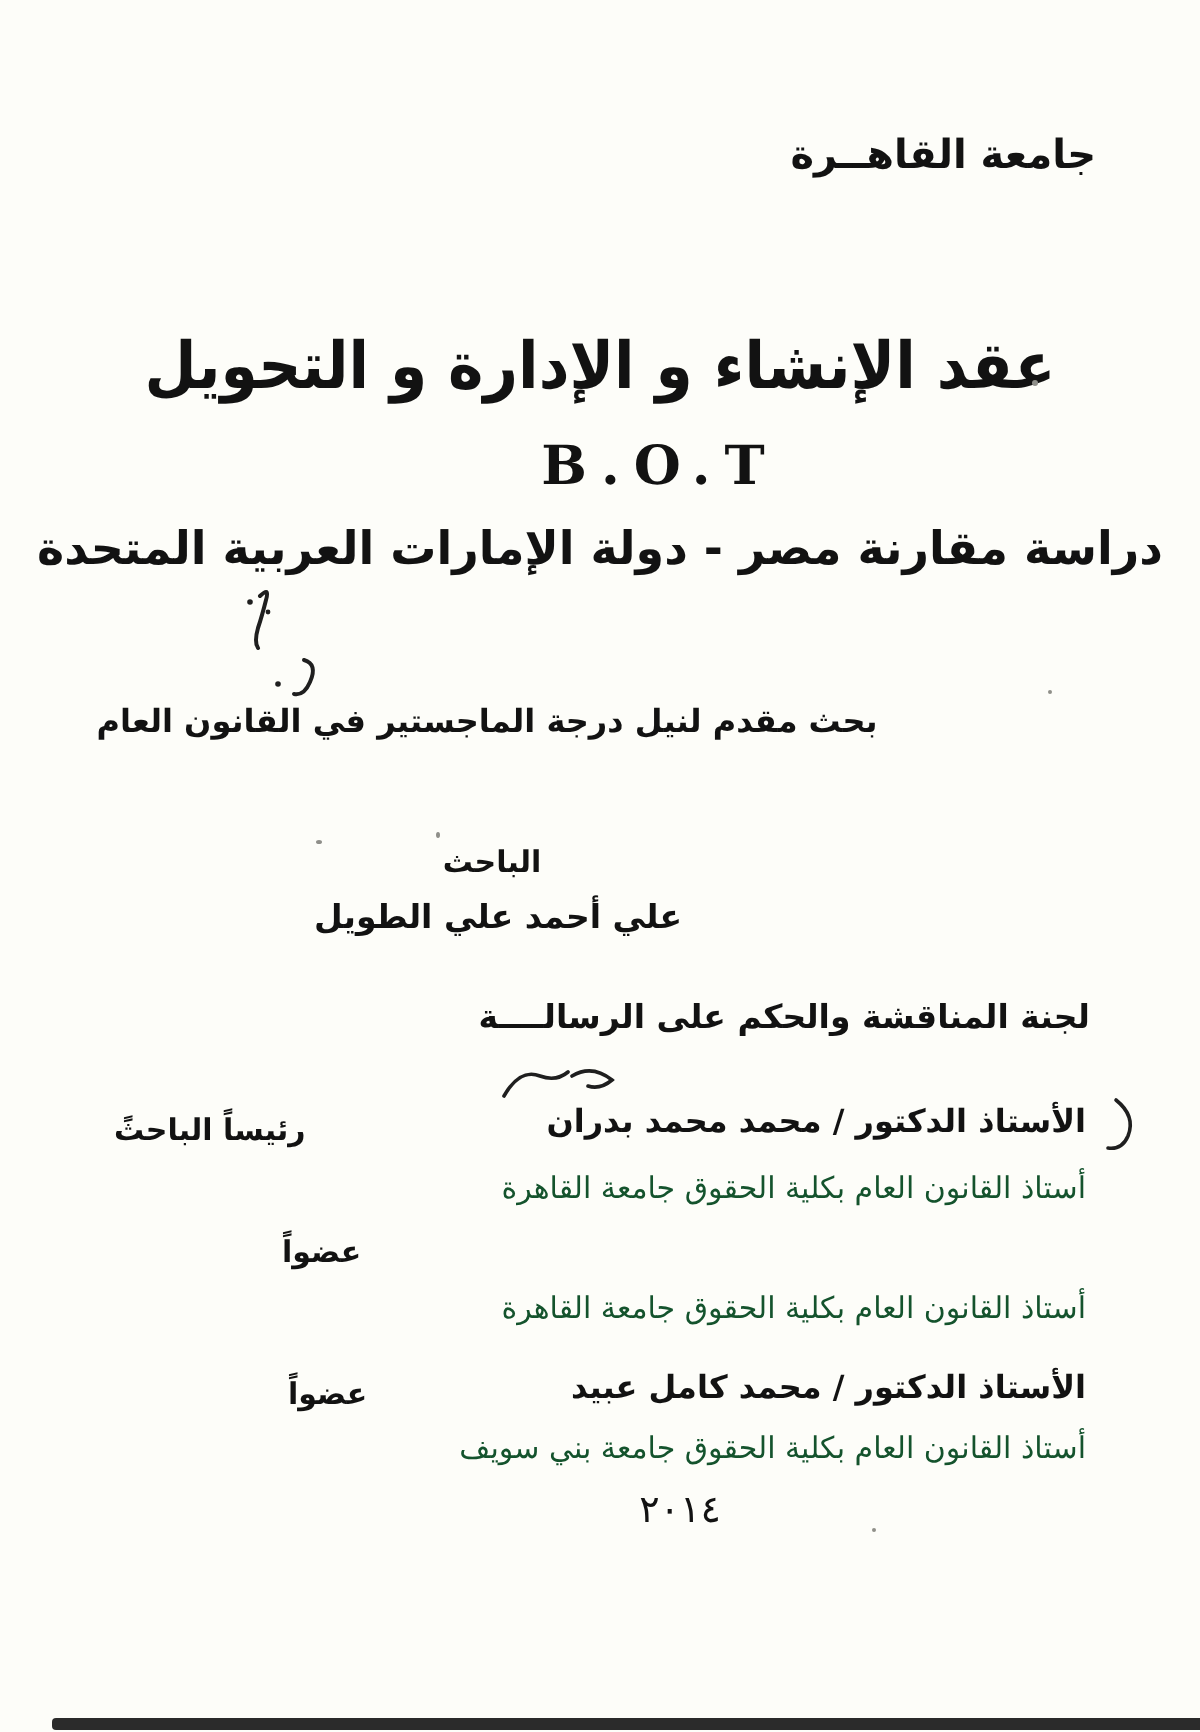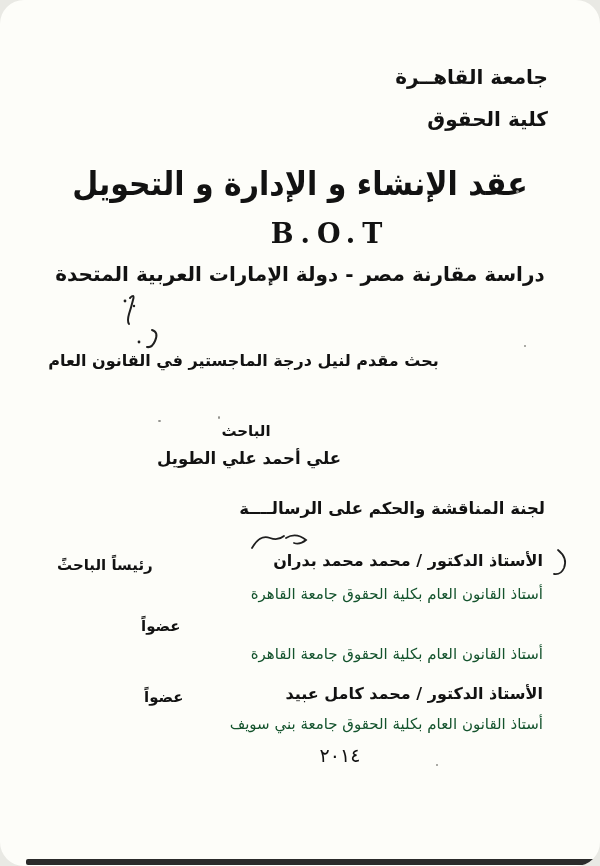--- a/index.html
+++ b/index.html
@@ -6,21 +6,20 @@
   body{
     width:600px;height:866px;overflow:hidden;
     background:#e9e9e4;
     font-family:"DejaVu Sans", sans-serif;
   }
   .page{
     position:relative;width:600px;height:866px;
     background:#fdfdf9;
     color:#121212;
     overflow:hidden;
-    border-radius:24px;
   }
   .abs{position:absolute;}
   .rtl{direction:rtl;unicode-bidi:embed;}
   
   .uni-header{
     top:56px;right:52px;text-align:right;
     font-weight:bold;font-size:20px;line-height:42px;
     letter-spacing:0.5px;
   }
   
@@ -29,21 +28,21 @@
     font-weight:bold;font-size:30px;
     transform:scaleY(1.08);
   }
   .acronym{
     top:218px;left:0;width:592px;text-align:center;
     font-family:"DejaVu Serif","Liberation Serif",serif;
     font-weight:bold;font-size:27px;letter-spacing:7px;margin-left:34px;
   }
   .subtitle{
     top:262px;left:0;width:600px;text-align:center;
-    font-weight:bold;font-size:20px;
+    font-weight:bold;font-size:23px;
   }
   
   .degree{
     top:351px;left:0;width:487px;text-align:center;
     font-weight:bold;font-size:16px;
   }
   
   .researcher-label{
     top:422px;left:0;width:492px;text-align:center;
     font-weight:bold;font-size:15px;
@@ -87,21 +86,20 @@
   .squiggle{stroke:#1f1f1f;fill:none;stroke-linecap:round;}
   .speck{position:absolute;background:#8f8f8a;border-radius:50%;}
 </style>
 </head>
 <body>
 
 <div class="page">
 
   <div class="abs uni-header rtl">
     <div>جامعة القاهــرة</div>
-    <div>كلية الحقوق</div>
   </div>
 
   <div class="abs main-title rtl">عقد الإنشاء و الإدارة و التحويل</div>
   <div class="abs acronym">B.O.T</div>
   <div class="abs subtitle rtl">دراسة مقارنة مصر - دولة الإمارات العربية المتحدة</div>
 
   <svg class="abs" style="top:292px;left:108px;" width="70" height="62" viewBox="0 0 70 62">
     <path class="squiggle" stroke-width="2" d="M22 6 q5 -5 3 2 q-2 8 -4 14 q-2 7 0 10"></path>
     <circle cx="17" cy="9" r="1.4" fill="#1f1f1f" stroke="none"></circle>
     <circle cx="26" cy="14" r="1.2" fill="#1f1f1f" stroke="none"></circle>

